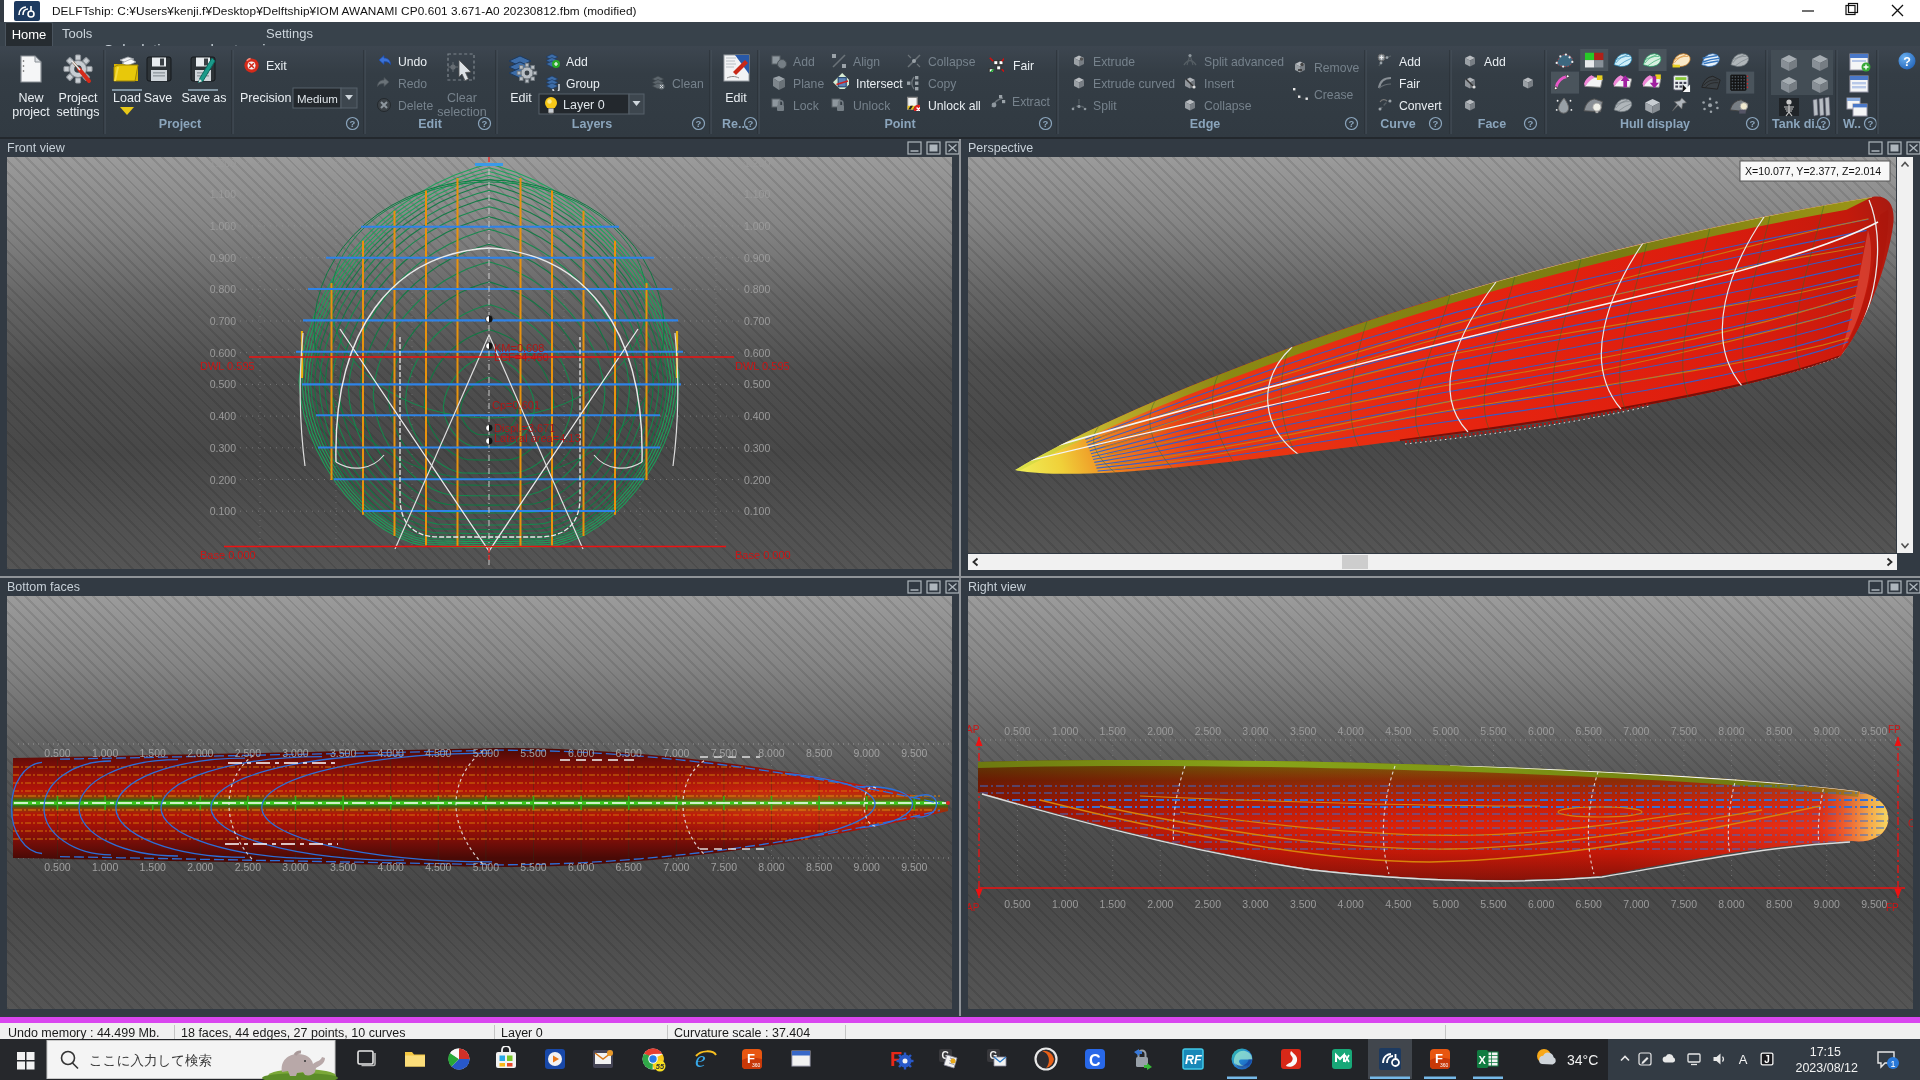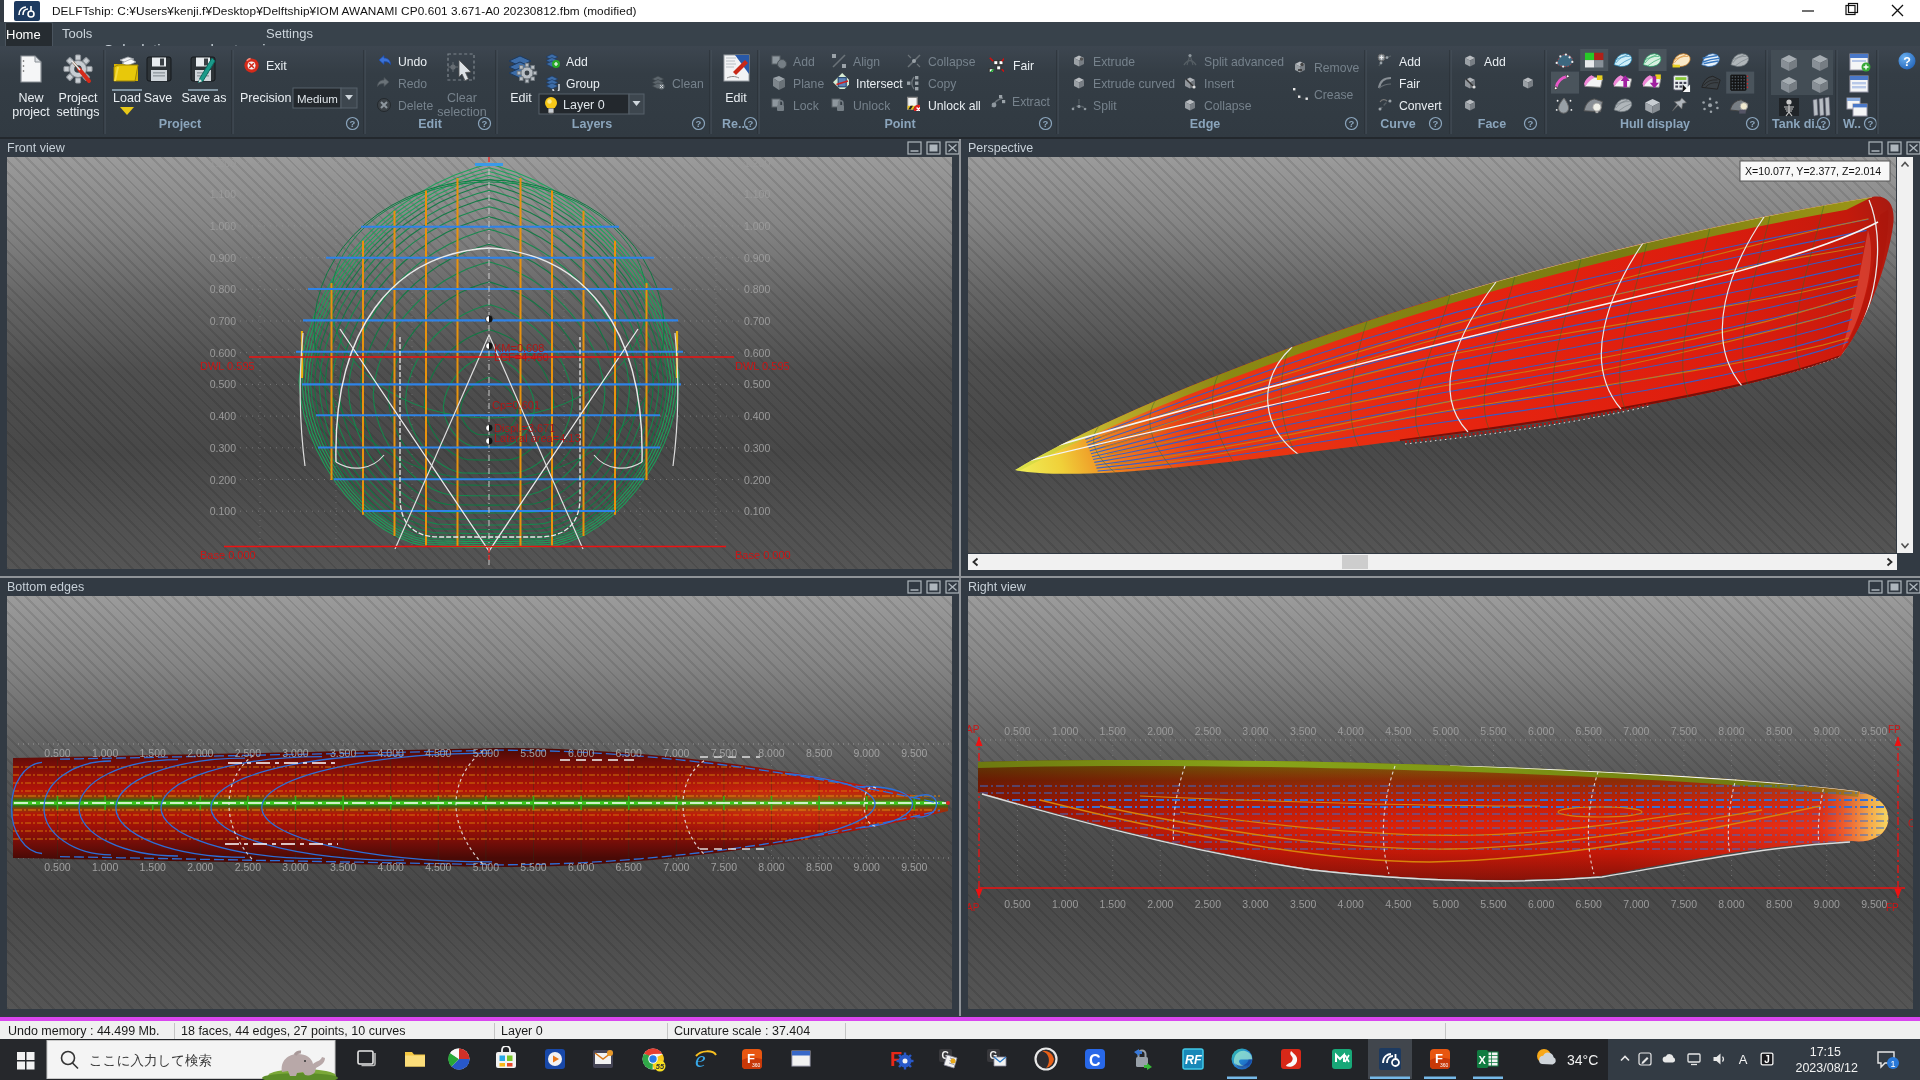--- a/index.html
+++ b/index.html
@@ -6,21 +6,21 @@
 #titlebar{position:absolute;left:4px;top:0;width:1920px;height:22px;background:#ffffff}
 #titlebar .txt{position:absolute;left:48px;top:4px;font-size:11.8px;color:#111;letter-spacing:0.1px}
 #tabbar{position:absolute;left:0;top:22px;width:1920px;height:24px;background:#38424b}
 .tab{position:absolute;top:0;height:24px;color:#ccd5dc;font-size:13px;line-height:24px}
 .tab.active{background:#262c31;color:#fff;border:1px solid #4a545e;border-bottom:none;border-radius:2px 2px 0 0}
 #ribbon{position:absolute;left:0;top:46px;width:1920px;height:91px;background:linear-gradient(#3d4650,#343d45 30%,#313a42)}
 #ribbonline{position:absolute;left:0;top:137px;width:1920px;height:2px;background:#23282d}
 .vp{position:absolute;background:#323a43}
 .vptitle{position:absolute;left:7px;top:2px;font-size:12.5px;color:#c7d0d8}
 .vpcontent{position:absolute;background-image:repeating-linear-gradient(45deg,rgba(0,0,0,0.10) 0px,rgba(0,0,0,0.10) 2px,rgba(0,0,0,0) 2px,rgba(0,0,0,0) 8px),linear-gradient(180deg,#9b9b9b 0%,#868686 16%,#666666 34%,#4f4f4f 52%,#484848 72%,#515151 90%,#555555 100%)}
-#statusbar{position:absolute;left:0;top:1017px;width:1920px;height:22px;background:#f0f0f0;border-top:4px solid #d946ef;font-size:12.5px;color:#1a1a1a}
+#statusbar{position:absolute;left:0;top:1017px;width:1920px;height:22px;background:#f0f0f0;border-top:6px solid #d946ef;font-size:12.5px;color:#1a1a1a}
 #statusbar span{position:absolute;top:3px}
 .ssep{position:absolute;top:2px;width:1px;height:18px;background:#c4c4c4}
 #taskbar{position:absolute;left:0;top:1039px;width:1608px;height:41px;background:#222428}
 #startbtn{position:absolute;left:0;top:0;width:47px;height:41px;background:#26282c}
 .scroll{position:absolute;background:#f1f1f1}
 .vdiv{position:absolute;background:#8f9398}
 </style></head><body>
 
 <div id="titlebar">
  <svg class="abs" style="left:10px;top:1px" width="26" height="20" viewBox="0 0 26 20">
@@ -31,21 +31,21 @@
  <div class="txt">DELFTship: C:¥Users¥kenji.f¥Desktop¥Delftship¥IOM AWANAMI CP0.601 3.671-A0 20230812.fbm (modified)</div>
  <svg class="abs" style="left:1790px;top:0" width="130" height="22" viewBox="0 0 130 22">
   <line x1="8" y1="11" x2="20" y2="11" stroke="#111" stroke-width="1.2"></line>
   <rect x="52" y="5.5" width="9" height="9" fill="none" stroke="#111" stroke-width="1.2"></rect>
   <rect x="54.5" y="3.5" width="9" height="9" fill="none" stroke="#111" stroke-width="1.2"></rect>
   <path d="M98 5 L109 16 M109 5 L98 16" stroke="#111" stroke-width="1.3"></path>
  </svg>
 </div>
 
 <div id="tabbar">
- <div class="tab active" style="left:5px;width:48px;padding:0">Home</div>
+ <div class="tab active" style="left:5px;width:48px;text-align:center;padding:0">Home</div>
  <div class="tab" style="left:56px;padding:0 6px">Tools</div>
  <div class="tab" style="left:99px;padding:16px 4px;font-size:15px">Calculations and extensions</div>
  <div class="tab" style="left:262px;padding:0 4px">Settings</div>
 </div>
 
 <div id="ribbon"><svg width="1920" height="91" viewBox="0 0 1920 91" style="">
       <g transform="translate(16,8) scale(1.0)">
         <path d="M5 2 h14 l6 6 v20 h-20 Z" fill="#f5f6f7" stroke="#8a9096" stroke-width="1.2"></path>
         <path d="M19 2 l6 6 h-6 Z" fill="#d8dce0" stroke="#8a9096" stroke-width="1"></path>
         <circle cx="7.5" cy="7" r="0.8" fill="#555"></circle>
@@ -1020,21 +1020,21 @@
  <div class="scroll" style="left:7px;top:415px;width:929px;height:16px">
   <svg width="929" height="16">
         <path d="M9.5 4.5 L5.5 8 L9.5 11.5" fill="none" stroke="#282828" stroke-width="1.8"></path>
         <path d="M919.5 4.5 L923.5 8 L919.5 11.5" fill="none" stroke="#282828" stroke-width="1.8"></path>
         <rect x="374" y="1" width="26" height="14" fill="#cdcdcd"></rect>
       </svg>
  </div>
 </div>
 
 <div class="vp" style="left:0;top:578px;width:959px;height:438px">
- <div class="vptitle">Bottom edges</div>
+ <div class="vptitle">Bottom faces</div>
  <svg width="959" height="18" viewBox="0 0 959 18" style="position:absolute;left:0;top:0">
       <g transform="translate(908,3)">
         <rect x="0" y="0" width="13" height="12" fill="none" stroke="#aeb6bd" stroke-width="1.2"></rect>
         <line x1="2.5" y1="9" x2="10.5" y2="9" stroke="#aeb6bd" stroke-width="1.5"></line>
       </g>
       <g transform="translate(927,3)">
         <rect x="0" y="0" width="13" height="12" fill="none" stroke="#aeb6bd" stroke-width="1.2"></rect>
         <rect x="2.5" y="2.5" width="8" height="7" fill="#aeb6bd"></rect>
       </g>
       <g transform="translate(946,3)">

